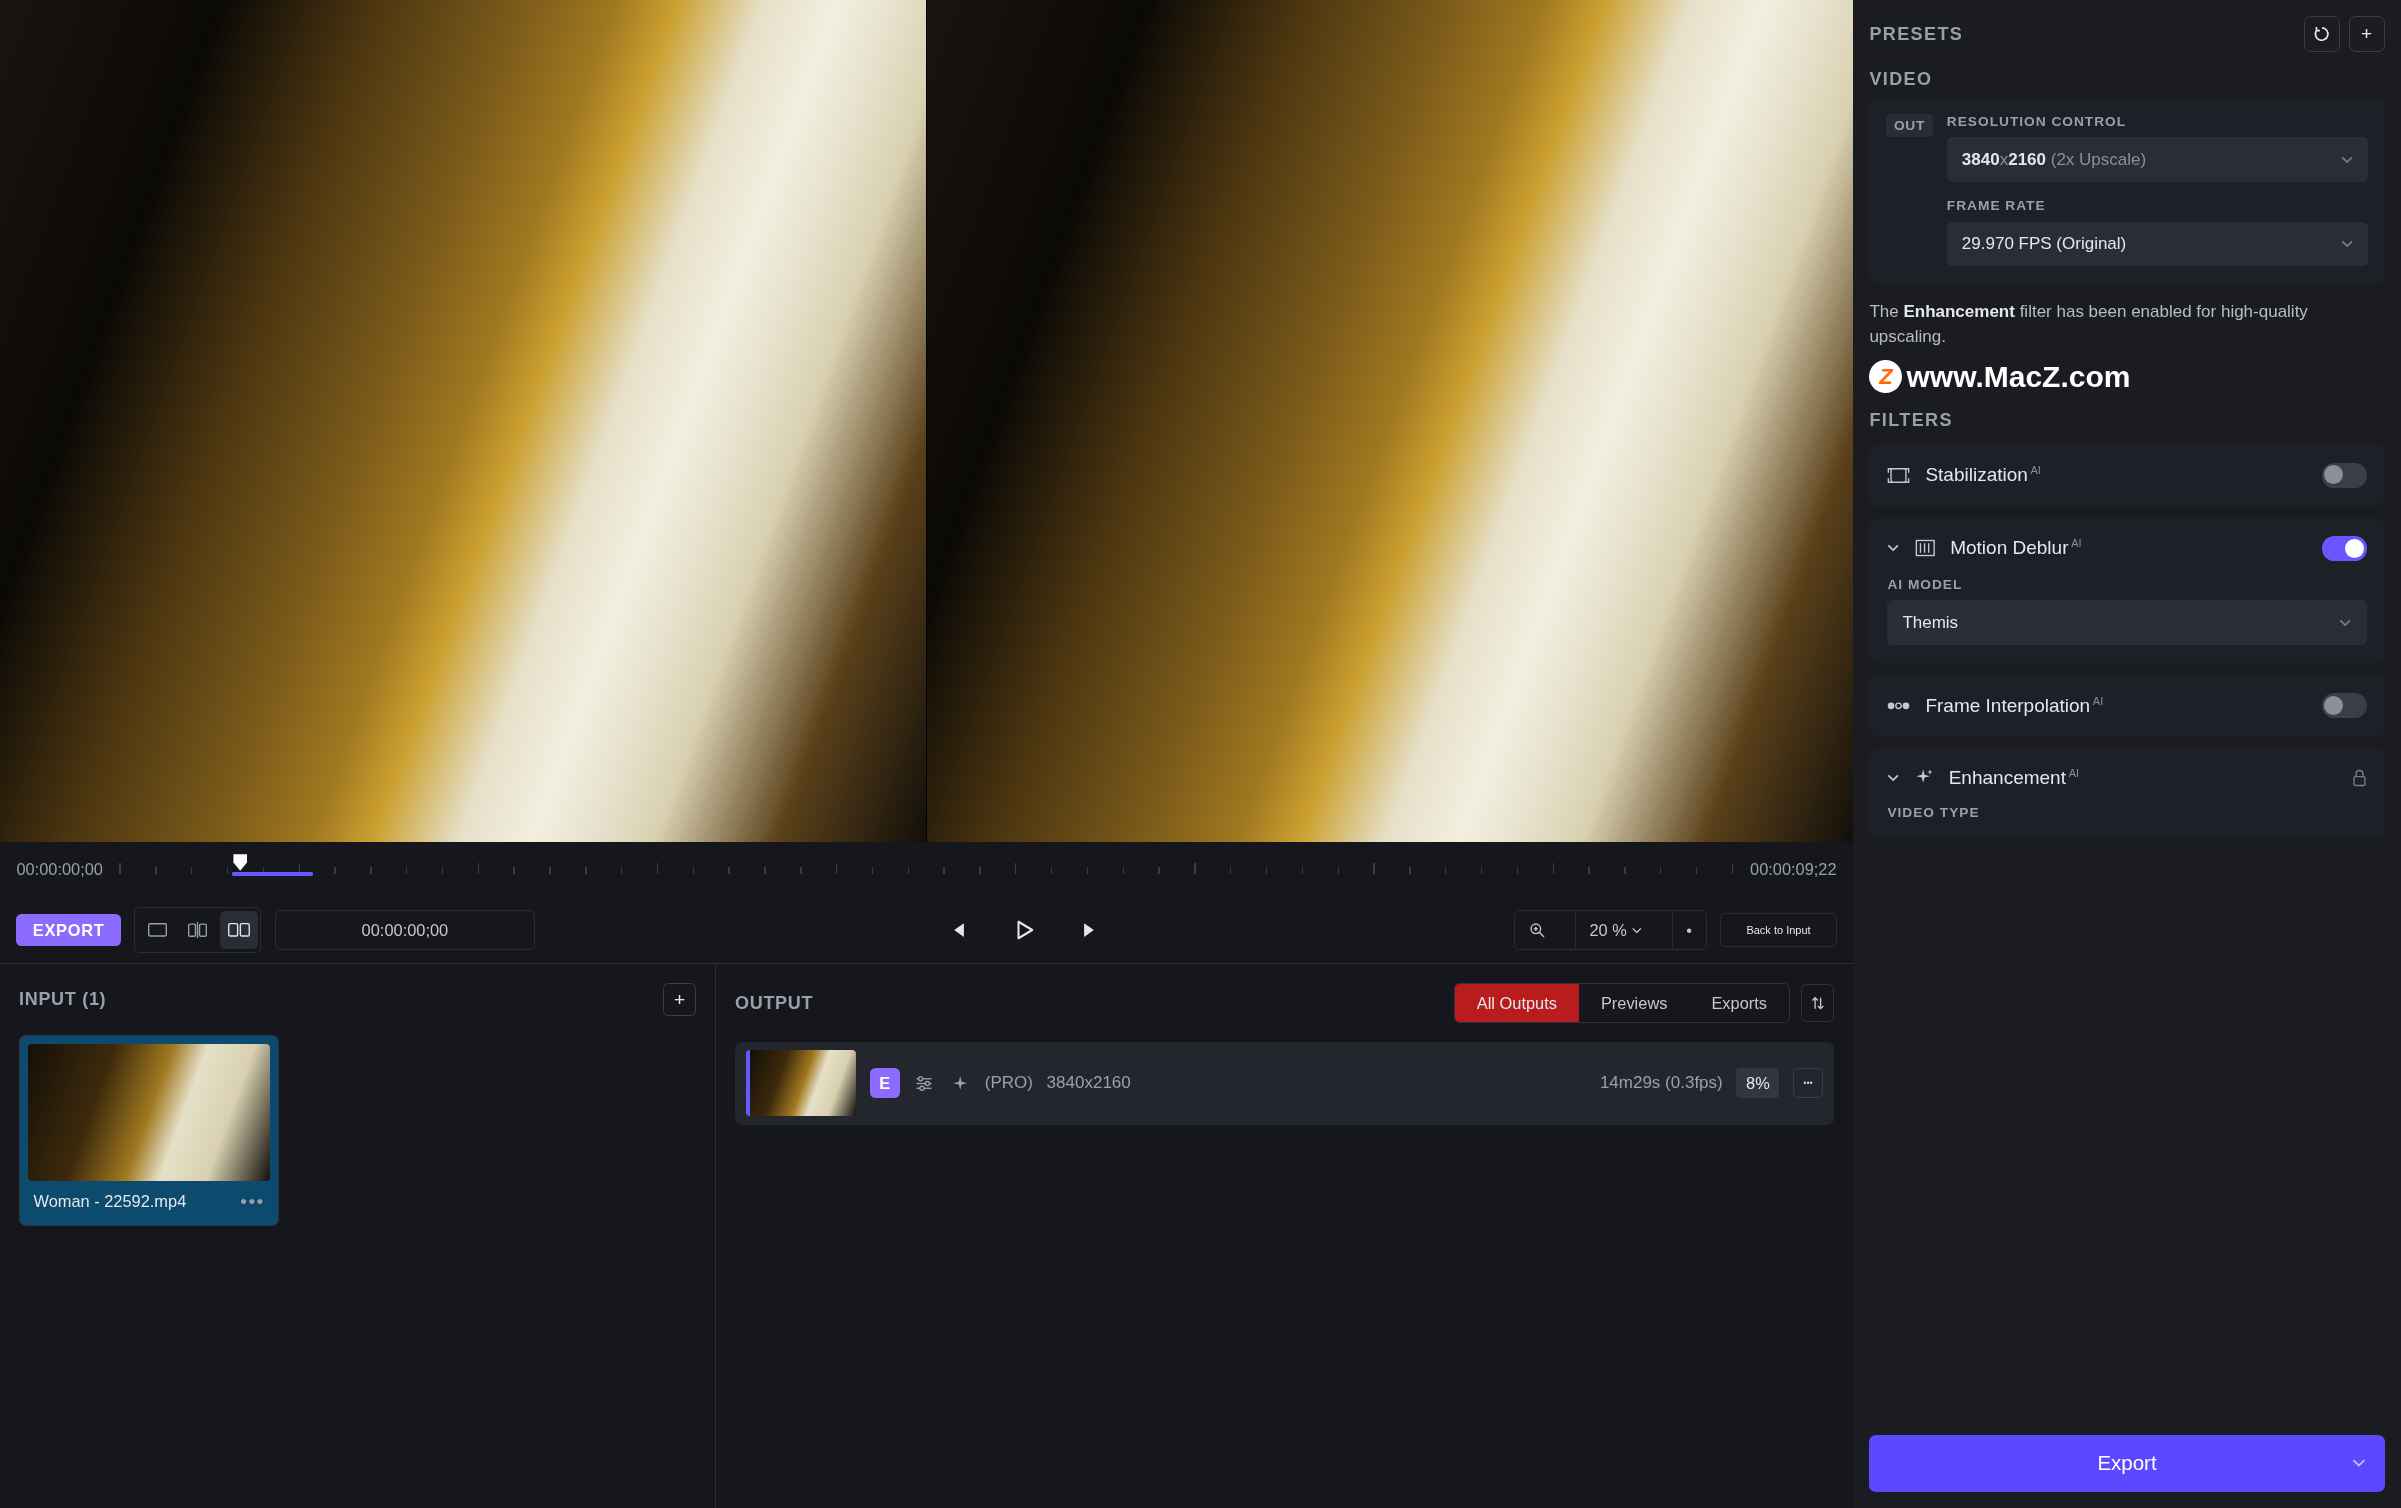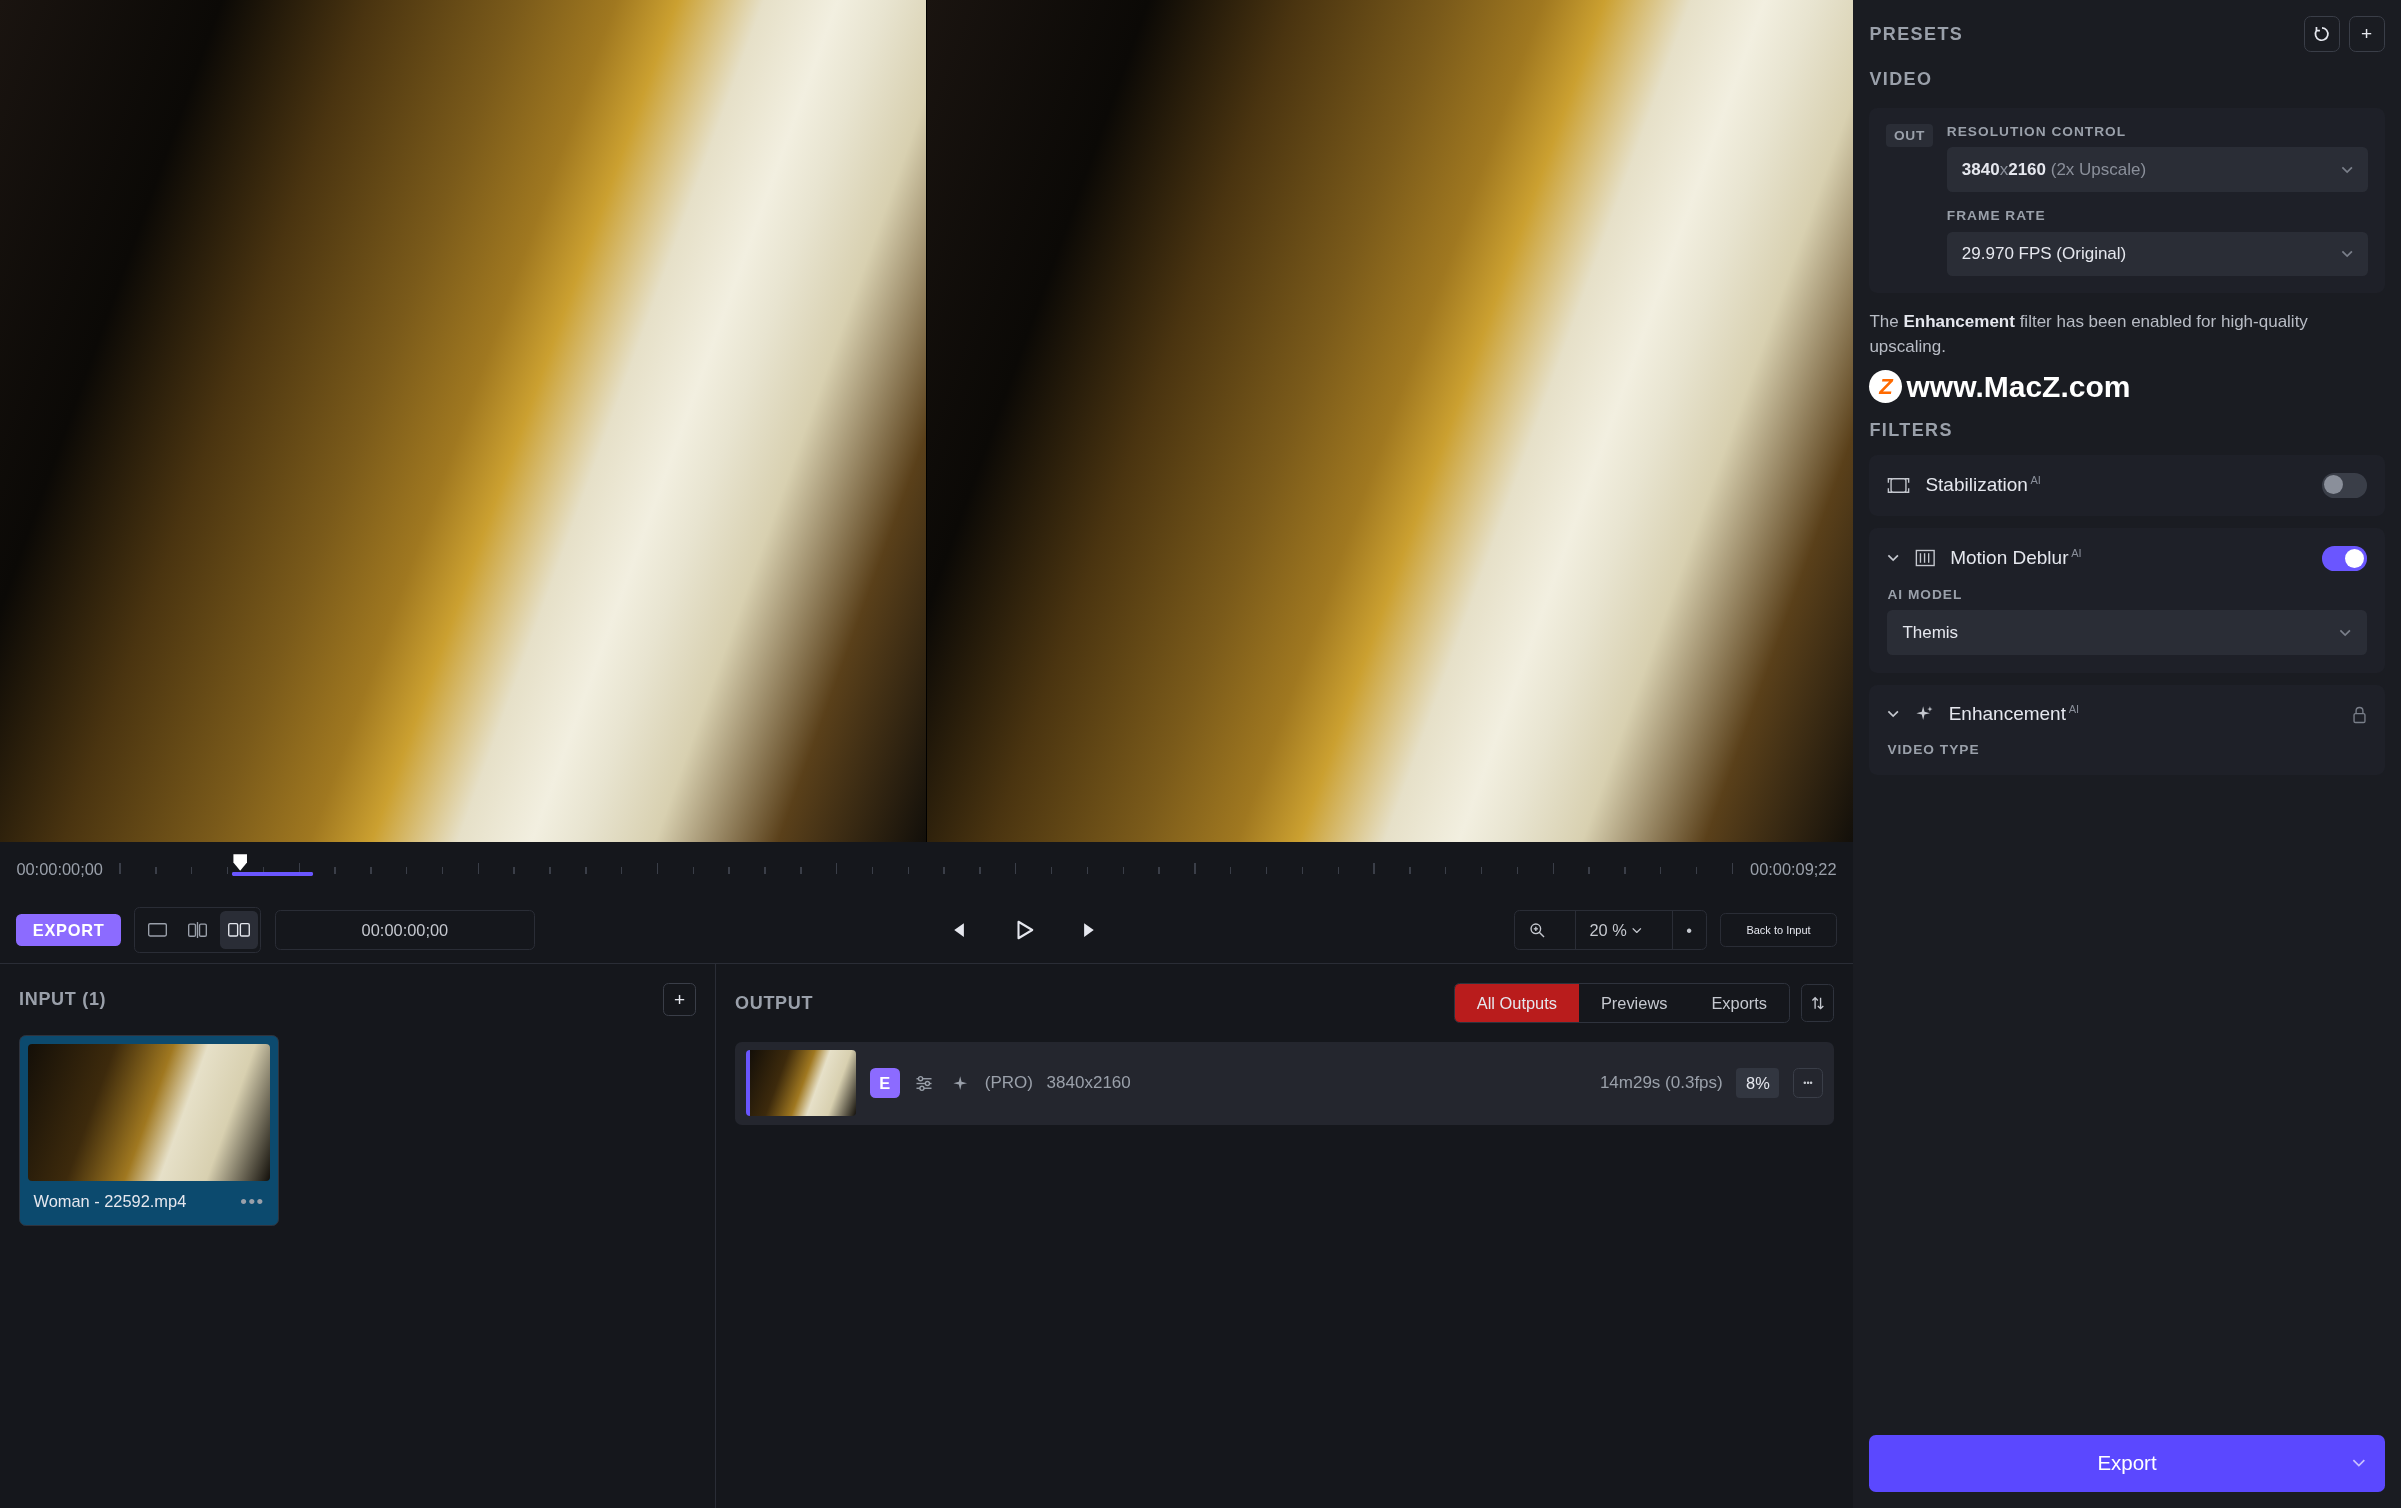--- a/index.html
+++ b/index.html
@@ -316,21 +316,21 @@
       <div class="side-icons">
         <div class="sq-btn">
           <svg width="18" height="18" viewBox="0 0 26 26">
               <path d="M13 4 A9 9 0 1 1 5 8 M5 3 L5 8 L10 8" fill="none" stroke="currentColor" stroke-width="2.5"></path>
             </svg>
         </div>
         <div class="sq-btn">+</div>
       </div>
     </div>
 
-    <span class="side-title" style="margin-bottom:18px">VIDEO</span>
+    <span class="side-title" style="margin-bottom:8px">VIDEO</span>
     <div class="video-block">
       <div class="out-row">
         <span class="tiny-badge">OUT</span>
         <div class="out-col">
           <div class="sub-label">RESOLUTION CONTROL</div>
           <div class="sub-dropdown">
             <span>
               <b>3840</b><span style="color:#8a8f9a">x</span><b>2160</b>
               <span class="hint">(2x Upscale)</span>
             </span>
@@ -409,20 +409,37 @@
           <span>Themis</span>
           <span class="chev">
               <svg width="12.3" height="8.2" viewBox="0 0 18 12">
                 <path d="M2 2 L9 9 L16 2" fill="none" stroke="currentColor" stroke-width="2.5"></path>
               </svg>
             </span>
         </div>
       </div>
     </div>
 
+    <div class="filter-card">
+      <div class="filter-row">
+        <div class="filter-left">
+          <span>
+            <svg width="23" height="13.7" viewBox="0 0 34 20">
+                <circle cx="6" cy="10" r="5" fill="currentColor"></circle>
+                <circle cx="17" cy="10" r="4" fill="none" stroke="currentColor" stroke-width="2"></circle>
+                <circle cx="28" cy="10" r="5" fill="currentColor"></circle>
+              </svg>
+          </span>
+          <span class="filter-name">
+            <span>Frame Interpolation</span><span class="sup">AI</span>
+          </span>
+        </div>
+        <div class="toggle"></div>
+      </div>
+    </div>
 
     <div class="filter-card">
       <div class="filter-row">
         <div class="filter-left">
           <span>
               <svg width="12.3" height="8.2" viewBox="0 0 18 12">
                 <path d="M2 2 L9 9 L16 2" fill="none" stroke="currentColor" stroke-width="2.5"></path>
               </svg>
             </span>
           <span>

